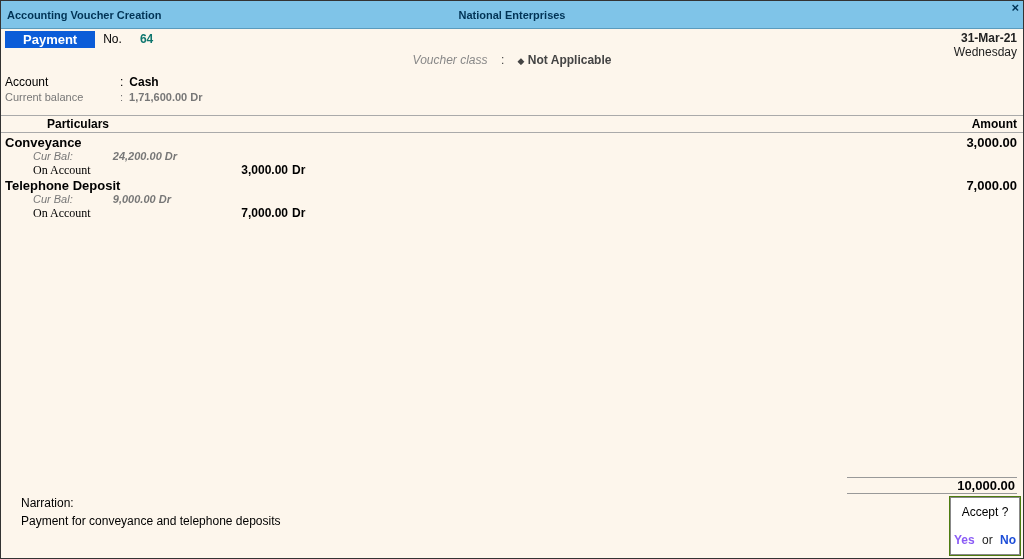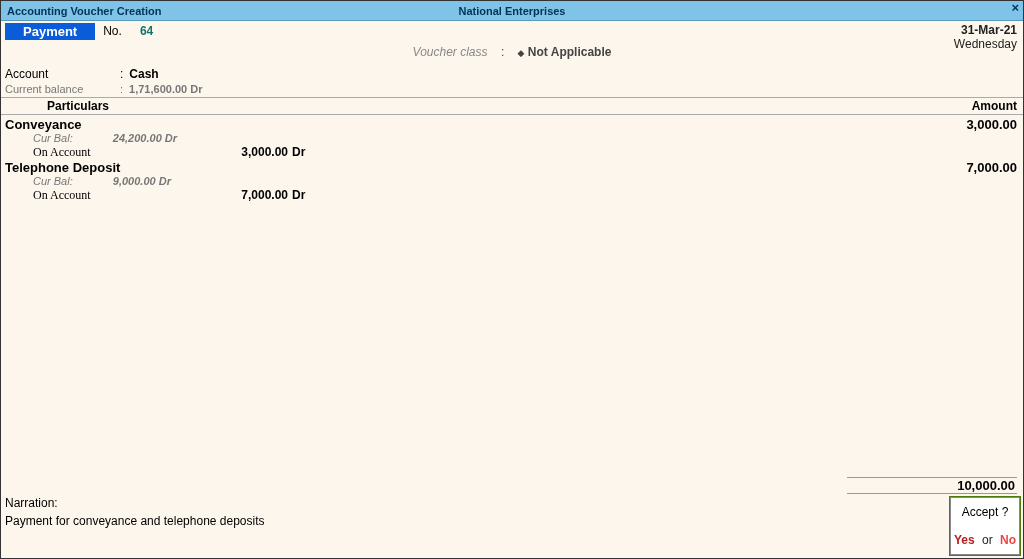--- a/index.html
+++ b/index.html
@@ -8,21 +8,21 @@
     font-size: 12px;
     background: #fdf6ec;
     width: 1024px;
     height: 559px;
     overflow: hidden;
     border: 1px solid #333;
     position: relative;
   }
   .title-bar {
     background: #7fc4e8;
-    height: 20px;
+    height: 28px;
     display: flex;
     align-items: center;
     font-size: 11px;
     font-weight: bold;
     color: #003355;
     position: relative;
     border-bottom: 1px solid #5a9bbd;
   }
   .title-left { padding-left: 6px; }
   .title-center { position: absolute; left: 50%; transform: translateX(-50%); }
@@ -86,41 +86,41 @@
   .acct-bal-lbl { width: 115px; }
   .acct-bal-val { font-weight: bold; }
   .particulars-header {
     border-top: 1px solid #aaa;
     border-bottom: 1px solid #aaa;
     display: flex;
     font-weight: bold;
     font-size: 12px;
     padding: 1px 6px;
     background: #fdf6ec;
-    margin-top: 0;
+    margin-top: 10px;
     gap: 15px;
   }
   .particulars-header .col-name { flex: 1; padding-left: 40px; }
   .particulars-header .col-amt { width: 100px; text-align: right; }
   .entries { padding: 2px 6px 0 4px; }
   .entry-name { font-weight: bold; font-size: 13px; color:#000; }
   .entry-row1 { display: flex; }
   .entry-row1 .name { flex:1; }
   .entry-row1 .amt { width: 110px; text-align: right; font-weight: bold; font-size: 13px; }
   .entry-curbal { font-style: italic; color: #777; font-size: 11px; margin-left: 28px; }
   .entry-curbal-lbl { }
   .entry-curbal-val { font-weight: bold; margin-left: 37px; }
   .entry-onacct { display: flex; font-size: 12px; margin-left: 28px; margin-top: 1px;}
   .entry-onacct-lbl { width: 175px; font-family: 'Times New Roman', serif; font-size:12px; }
   .entry-onacct-amt { font-weight: bold; width: 80px; text-align: right; }
   .entry-onacct-dr { font-weight: bold; margin-left: 4px; }
   .narration-block {
     position: absolute;
     bottom: 30px;
-    left: 0;
+    left: 16px;
     right: 0;
     padding: 0 4px;
     font-size: 12px;
   }
   .narration-lbl {  }
   .narration-txt { margin-top: 4px; }
   .total-box {
     position: absolute;
     right: 6px;
     bottom: 64px;
@@ -140,22 +140,22 @@
     width: 72px;
     height: 60px;
     border: 1px solid #4d7c0f;
     background: #fff;
     text-align: center;
     font-size: 12px;
     padding-top: 8px;
     box-shadow: 0 0 0 1px #888 inset;
   }
   .accept-q { color: #000; margin-bottom: 14px; }
-  .accept-yes { color: #b91c1c; font-weight: bold; cursor: pointer; }
-  .accept-no  { color: #ef4444; font-weight: bold; cursor: pointer; }
+  .accept-yes { color: #8b5cf6; font-weight: bold; cursor: pointer; }
+  .accept-no  { color: #1d4ed8; font-weight: bold; cursor: pointer; }
   .accept-or  { color: #222; margin: 0 4px; }
 </style>
 </head>
 <body>
 
 <div class="title-bar">
   <span class="title-left">Accounting Voucher Creation</span>
   <span class="title-center">National Enterprises</span>
   <span class="title-close">×</span>
 </div>

